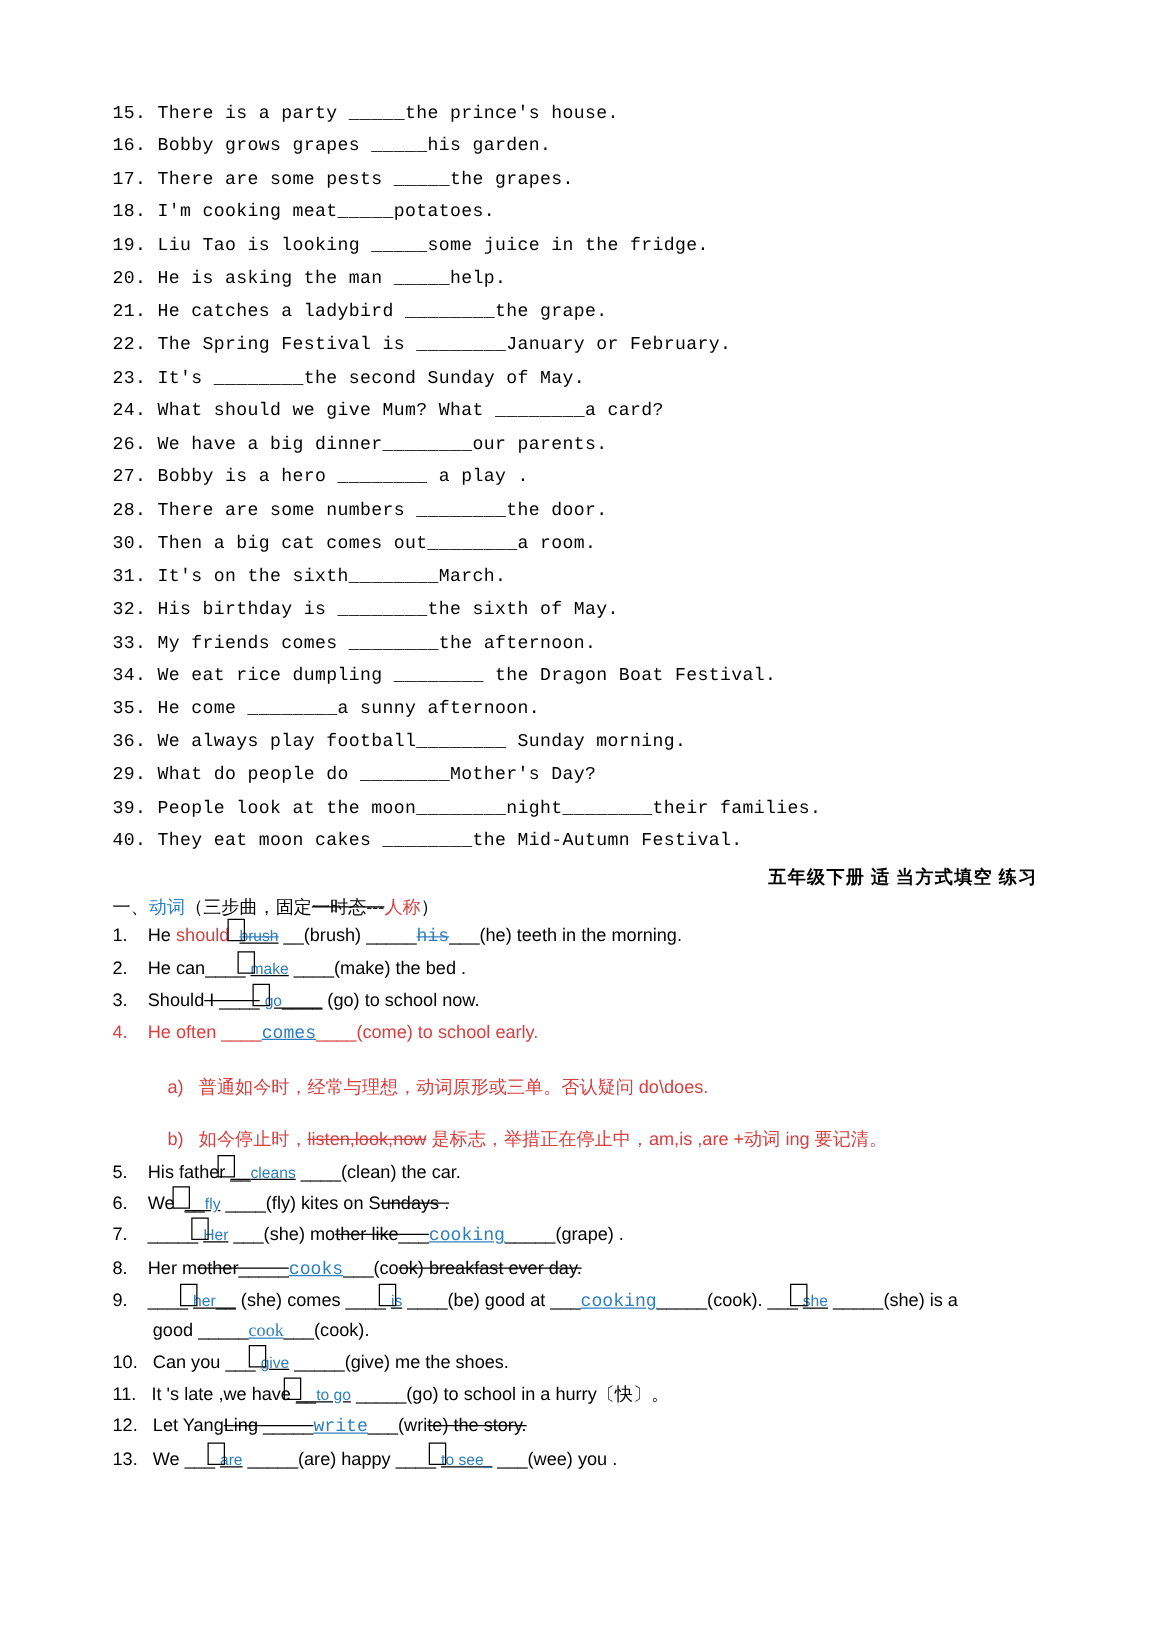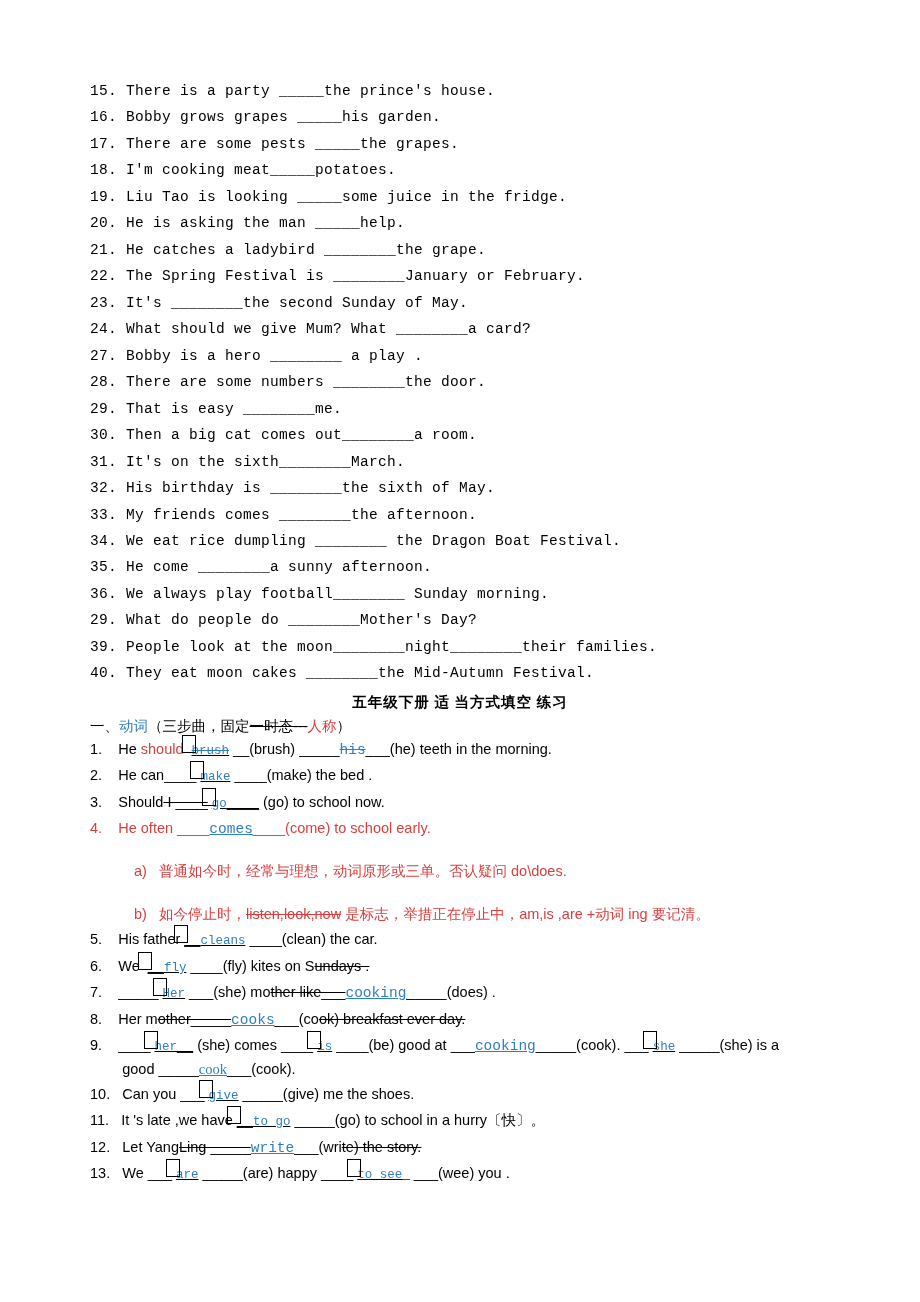--- a/index.html
+++ b/index.html
@@ -14,21 +14,21 @@
     box-sizing: border-box;
   }
   .mono {
     font-family: "Courier New", Courier, monospace;
     letter-spacing: 0.3px;
   }
   .q15-40 div {
     margin-bottom: 4px;
   }
   .centered-title {
-    text-align: center;
+    text-align: right;
     font-family: "SimSun", "宋体", serif;
     font-weight: bold;
     margin: 6px 0 2px 0;
     letter-spacing: 1px;
   }
   .section-head {
     font-family: Liberation Sans, sans-serif;
   }
   .blue { color: #2f7fbf; }
   .red { color: #d84040; }
@@ -47,43 +47,43 @@
   .fillbox::before {
     content: "";
     position: absolute;
     left: -6px;
     top: -3px;
     width: 14px;
     height: 18px;
     border: 1px solid #000;
     box-sizing: border-box;
   }
-  .fillbox .ans { color:#2f7fbf; font-family:Liberation Mono, monospace; font-size:12.5px;}
+  .fillbox .ans { color:#2f7fbf; font-family:Liberation Sans, sans-serif; font-size:12.5px;}
   .sub {
     padding-left: 44px;
     margin-top: 20px;
   }
 </style>
 </head>
 <body>
 
 <div class="q15-40 mono" id="topq">
     <div>15. There is a party _____the prince's house.</div>
     <div>16. Bobby grows grapes _____his garden.</div>
     <div>17. There are some pests _____the grapes.</div>
     <div>18. I'm cooking meat_____potatoes.</div>
     <div>19. Liu Tao is looking _____some juice in the fridge.</div>
     <div>20. He is asking the man _____help.</div>
     <div>21. He catches a ladybird ________the grape.</div>
     <div>22. The Spring Festival is  ________January or February.</div>
     <div>23. It's  ________the second Sunday of May.</div>
     <div>24. What should we give Mum? What  ________a card?</div>
+    <div>26. We have a big dinner________our parents.</div>
     <div>27. Bobby is a hero ________ a play .</div>
     <div>28. There are some numbers  ________the door.</div>
-    <div>29. That is easy ________me.</div>
     <div>30. Then a big cat comes out________a room.</div>
     <div>31. It's on the sixth________March.</div>
     <div>32. His birthday is  ________the sixth of May.</div>
     <div>33. My friends comes ________the afternoon.</div>
     <div>34. We eat rice dumpling  ________ the Dragon Boat Festival.</div>
     <div>35. He come  ________a sunny afternoon.</div>
     <div>36. We always play football________ Sunday morning.</div>
     <div>29. What do people do  ________Mother's Day?</div>
     <div>39. People look at the moon________night________their families.</div>
     <div>40. They eat moon cakes  ________the Mid-Autumn Festival.</div>
@@ -132,21 +132,21 @@
 <span>His father</span><span class="fillbox">__<span class="ans">cleans</span></span><span>____(clean) the car.</span>
 </div>
 
 <div>
 <span>6.</span>&nbsp;&nbsp;&nbsp;
 <span>We   </span><span class="fillbox">__<span class="ans">fly</span></span><span>____(fly) kites on S</span><span class="strike">undays .</span>
 </div>
 
 <div>
 <span>7.</span>&nbsp;&nbsp;&nbsp;
-<span>_____</span><span class="fillbox"><span class="ans">Her</span></span><span>___(she) mo</span><span class="strike">ther like___</span><span class="blue" style="text-decoration:underline;font-family:'Courier New'">cooking</span><span>_____(does) .</span>
+<span>_____</span><span class="fillbox"><span class="ans">Her</span></span><span>___(she) mo</span><span class="strike">ther like___</span><span class="blue" style="text-decoration:underline;font-family:'Courier New'">cooking</span><span>_____(grape) .</span>
 </div>
 
 <div>
 <span>8.</span>&nbsp;&nbsp;&nbsp;
 <span>Her m</span><span class="strike">other_____</span><span class="blue" style="text-decoration:underline;font-family:'Courier New'">cooks</span><span>___(co</span><span class="strike">ok) breakfast ever day.</span>
 </div>
 
 <div>
 <span>9.</span>&nbsp;&nbsp;&nbsp;
 ____<span class="fillbox"><span class="ans">her</span>__</span><span>(she) comes ____</span><span class="fillbox"><span class="ans">is</span></span><span>____(be) good at ___</span><span class="blue" style="text-decoration:underline;font-family:'Courier New'">cooking</span><span>_____(cook). ___</span><span class="fillbox"><span class="ans">she</span></span><span>_____(she) is a</span>

